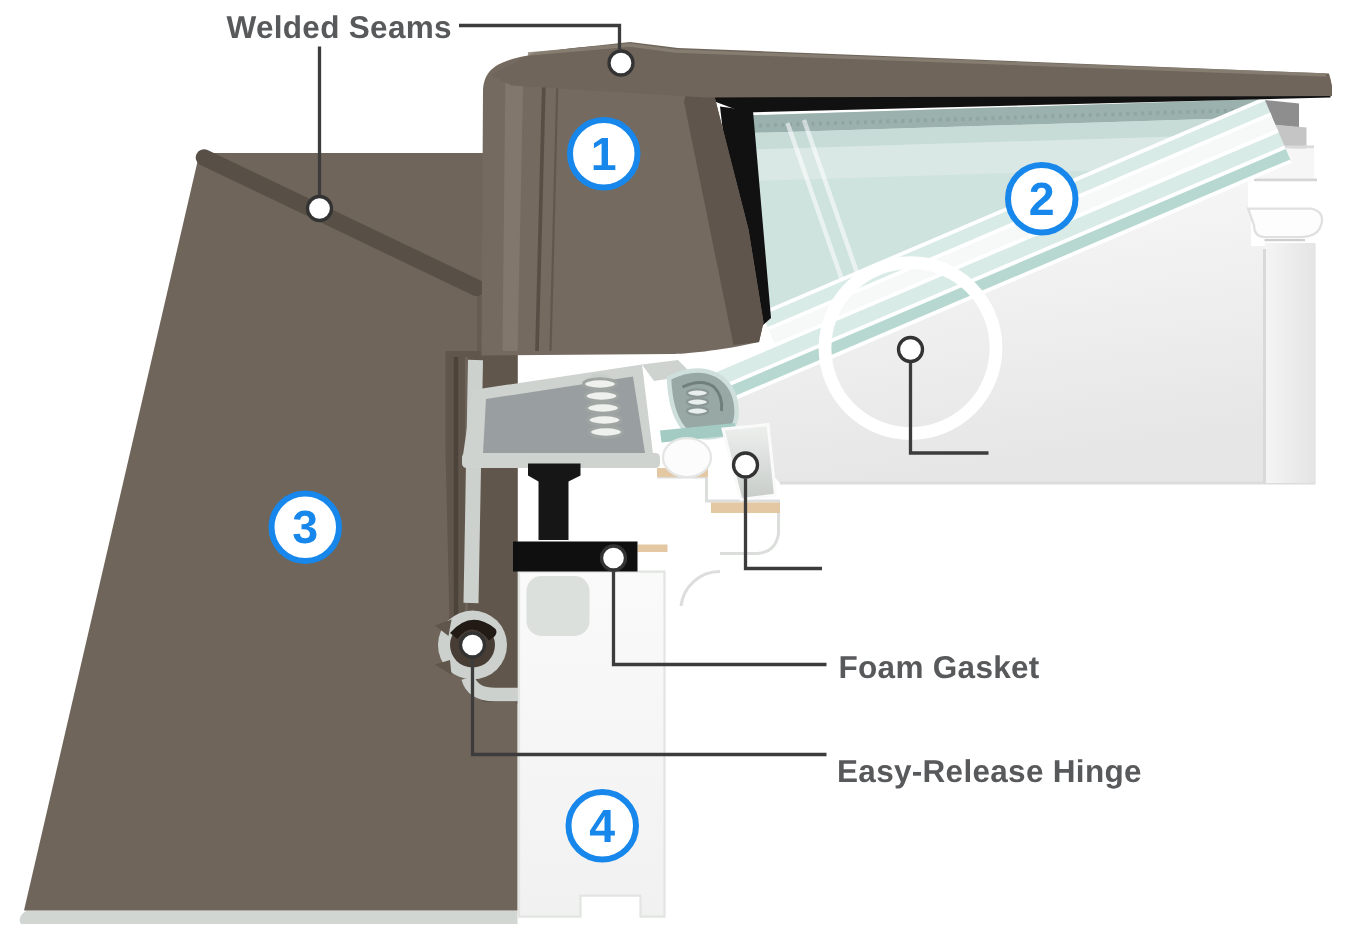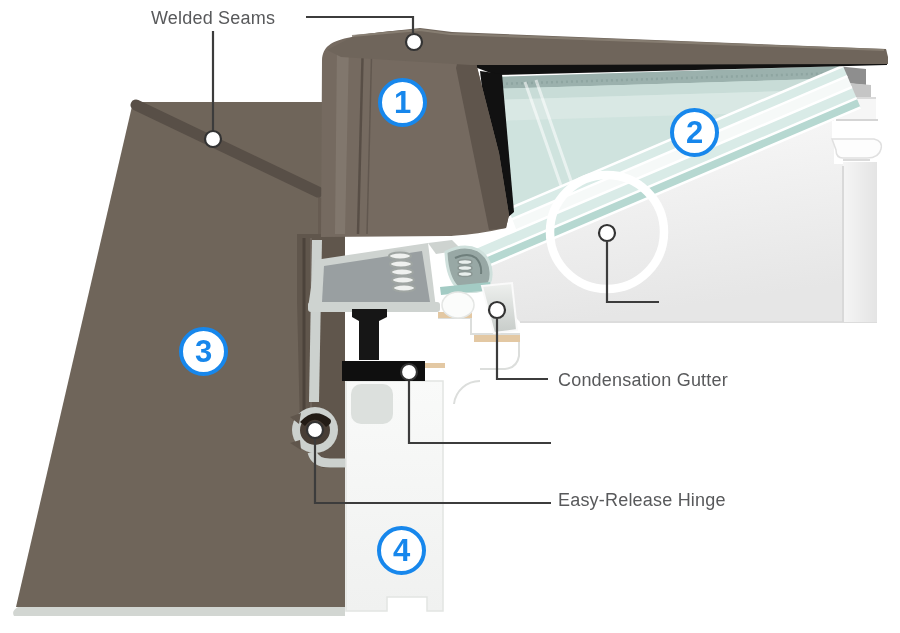--- a/index.html
+++ b/index.html
@@ -3,41 +3,41 @@
 <meta charset="utf-8">
 <style>
   html,body{margin:0;padding:0;background:#ffffff;}
   #stage{
     position:relative;width:900px;height:633px;overflow:hidden;background:#fff;
     font-family:"Liberation Sans", sans-serif;
   }
   #art{position:absolute;left:0;top:0;width:900px;height:633px;}
   .label{
     position:absolute;
-    font-size:18px;font-weight:400;line-height:25px;
+    font-size:21px;font-weight:700;line-height:25px;
     color:var(--c-label_text,#58595b);
     letter-spacing:.2px;white-space:nowrap;
   }
   .label.wrap{white-space:normal;width:152px;}
   .marker{
     position:absolute;width:41px;height:41px;border-radius:50%;
     background:#fff;border:4.5px solid var(--c-accent_blue,#1787ec);
     color:var(--c-accent_blue,#1787ec);
     display:flex;align-items:center;justify-content:center;
     font-size:31px;font-weight:700;line-height:1;
   }
   #m1{left:378px;top:78px;}
   #m2{left:670px;top:108px;}
   #m3{left:179px;top:327px;}
   #m4{left:377px;top:526px;}
   #lbl-welded{left:151px;top:6px;}
   #lbl-optional{left:667px;top:270px;}
   #lbl-gutter{left:558px;top:368px;}
   #lbl-foam{left:559px;top:433px;}
-  #lbl-hinge{left:558px;top:488px;}
+  #lbl-hinge{left:558px;top:502px;}
 </style>
 </head>
 <body>
 
 <div id="stage">
 
   <svg id="art" viewBox="0 0 900 633">
     <defs>
       <linearGradient id="gPanel" x1="0" y1="0" x2="0.25" y2="1">
         <stop offset="0" stop-color="#fdfdfd"></stop>
@@ -197,15 +197,15 @@
       <circle cx="315" cy="430" r="8"></circle>
     </g>
   </svg>
 
   <div class="marker" id="m1">1</div>
   <div class="marker" id="m2">2</div>
   <div class="marker" id="m3">3</div>
   <div class="marker" id="m4">4</div>
 
   <div class="label" id="lbl-welded">Welded Seams</div>
-  <div class="label" id="lbl-gutter">Condensation Gutter</div>
+  <div class="label" id="lbl-foam">Foam Gasket</div>
   <div class="label" id="lbl-hinge">Easy-Release Hinge</div>
 </div>
 
 </body></html>

